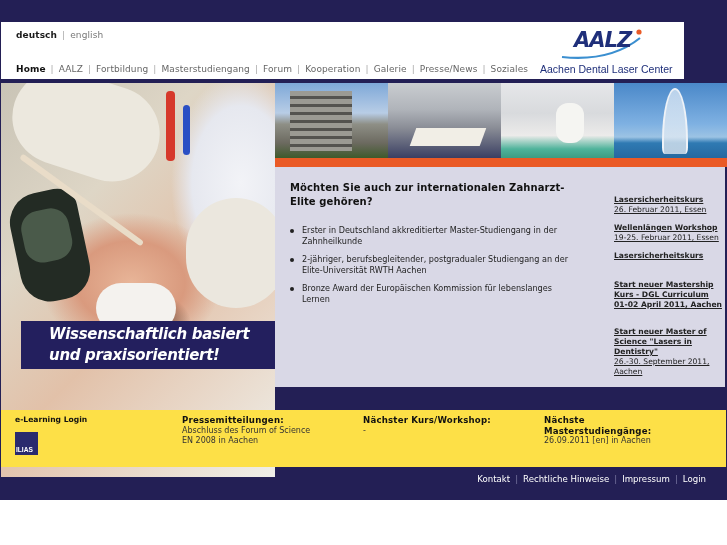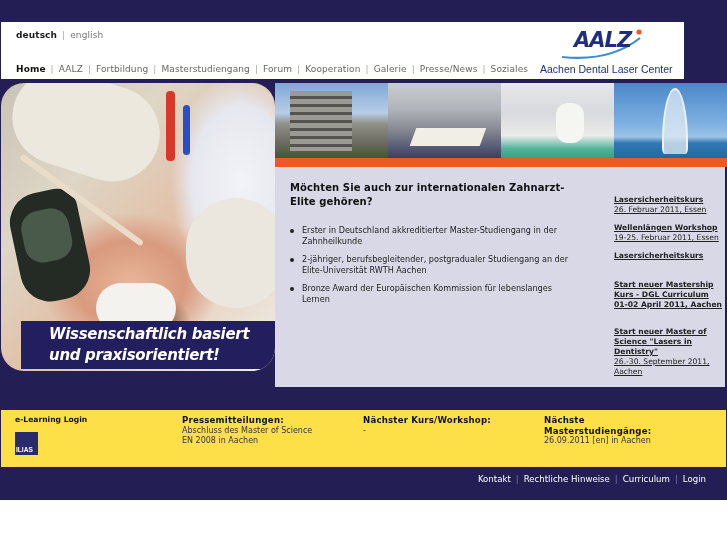--- a/index.html
+++ b/index.html
@@ -18,27 +18,26 @@
   .nav .item { color: #666; cursor: pointer; margin-top: 28px; }
   .nav .item.active { color: #111; font-weight: bold; }
   .logo { position: absolute; right: 14px; top: 4px; width: 130px; height: 50px; text-align: center; }
   .logo .mark { position: relative; height: 32px; }
   .logo .mark .letters { position: absolute; left: 34px; top: 2px; font-family: "DejaVu Sans", sans-serif; font-weight: bold; font-size: 21px; color: #1f2f7a; letter-spacing: -1px; font-style: italic; }
   .logo .mark svg { position: absolute; left: 0; top: 0; }
   .logo .tagline { position: absolute; left: 0; top: 37px; width: 130px; font-family: "Liberation Sans", sans-serif; font-size: 10.5px; color: #1f2f7a; white-space: nowrap; }
 
   
   .hero { position: absolute; left: 1px; top: 83px; width: 726px; height: 322px; }
-  .photo-main { position: absolute; left: 0; top: 0; width: 274px; height: 288px; overflow: hidden;
+  .photo-main { position: absolute; left: 0; top: 0; width: 274px; height: 394px; overflow: hidden;
     background:
       radial-gradient(ellipse 40px 30px at 150px 240px, #5a3a2a 0%, rgba(90,58,42,0) 100%),
       radial-gradient(ellipse 90px 70px at 130px 200px, #e8b598 0%, #d99a7e 60%, rgba(217,154,126,0) 100%),
       radial-gradient(ellipse 70px 110px at 240px 100px, #f2f3f7 0%, #e6e8ef 70%, rgba(230,232,239,0) 100%),
       linear-gradient(135deg, #c9c4b6 0%, #ded6c6 30%, #e2c1a9 55%, #efefe9 100%);
-    border-radius: 23px;
   }
   .goggles { position: absolute; left: 14px; top: 108px; width: 70px; height: 110px; border-radius: 30px 20px 30px 30px; background: #232b24; transform: rotate(-12deg); }
   .goggles:after { content: ""; position: absolute; left: 10px; top: 18px; width: 48px; height: 52px; border-radius: 18px; background: #4a5a4a; }
   .glove1 { position: absolute; left: 10px; top: -5px; width: 150px; height: 95px; border-radius: 50px; background: #ece8de; transform: rotate(18deg); }
   .glove2 { position: absolute; left: 185px; top: 115px; width: 100px; height: 110px; border-radius: 50px; background: #ebe7de; }
   .glove3 { position: absolute; left: 95px; top: 200px; width: 80px; height: 50px; border-radius: 30px; background: #f4f2ee; }
   .tool { position: absolute; left: 20px; top: 70px; width: 150px; height: 6px; background: #e9dcc8; transform: rotate(36deg); transform-origin: left center; border-radius: 3px; }
   .pen-red { position: absolute; left: 165px; top: 8px; width: 9px; height: 70px; background: #d6382a; border-radius: 4px; }
   .pen-blue { position: absolute; left: 182px; top: 22px; width: 7px; height: 50px; background: #2a4fc4; border-radius: 4px; }
   .banner { position: absolute; left: 20px; top: 238px; width: 254px; height: 48px; background: #231f5e; color: #fff; font-family: "DejaVu Sans", sans-serif; font-weight: bold; font-style: italic; font-size: 15px; line-height: 21px; padding: 3px 0 0 28px; letter-spacing: -0.3px; }
@@ -168,30 +167,30 @@
 </div>
 
 <div class="info">
   <div class="col col1">
     <span class="h">e-Learning Login</span>
     <div class="ilias">ILIAS</div>
   </div>
   <div class="col col2">
     <span class="h">Pressemitteilungen:</span>
     <span style="display:block;">
-      <span>Abschluss des Master of Science</span><br>
+      <span>Abschluss des Forum of Science</span><br>
       <span>EN 2008 in Aachen</span>
     </span>
   </div>
   <div class="col col3">
     <span class="h">Nächster Kurs/Workshop:</span>
     <span>-</span>
   </div>
   <div class="col col4">
     <span class="h">Nächste</span>
     <span class="h">Masterstudiengänge:</span>
     <span>26.09.2011 [en] in Aachen</span>
   </div>
 </div>
 
 <div class="bottom-nav">
-  <span class="item">Kontakt</span><span class="sep">|</span><span class="item">Rechtliche Hinweise</span><span class="sep">|</span><span class="item">Curriculum</span><span class="sep">|</span><span class="item">Login</span>
+  <span class="item">Kontakt</span><span class="sep">|</span><span class="item">Rechtliche Hinweise</span><span class="sep">|</span><span class="item">Impressum</span><span class="sep">|</span><span class="item">Login</span>
 </div>
 
 </body></html>

